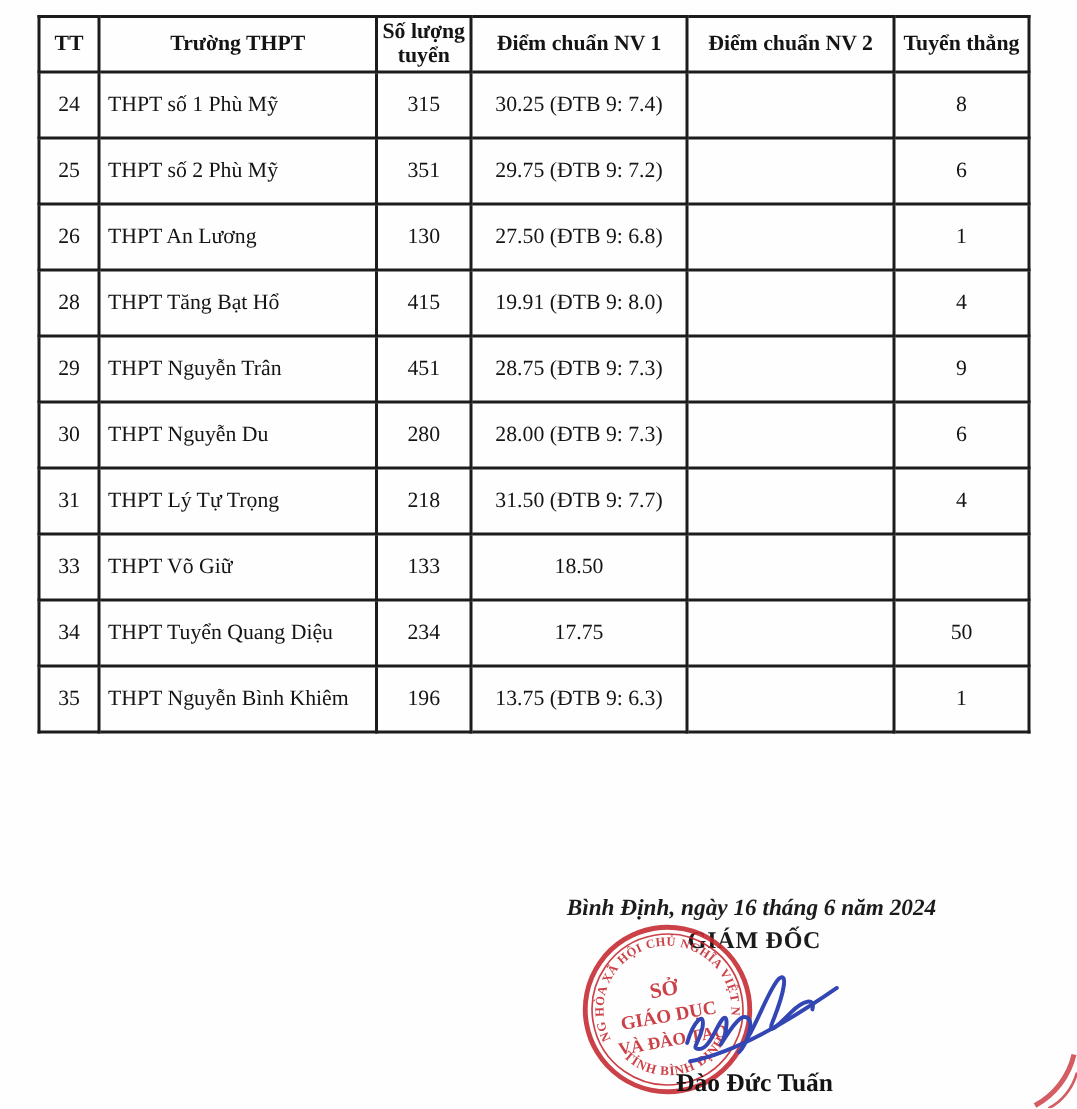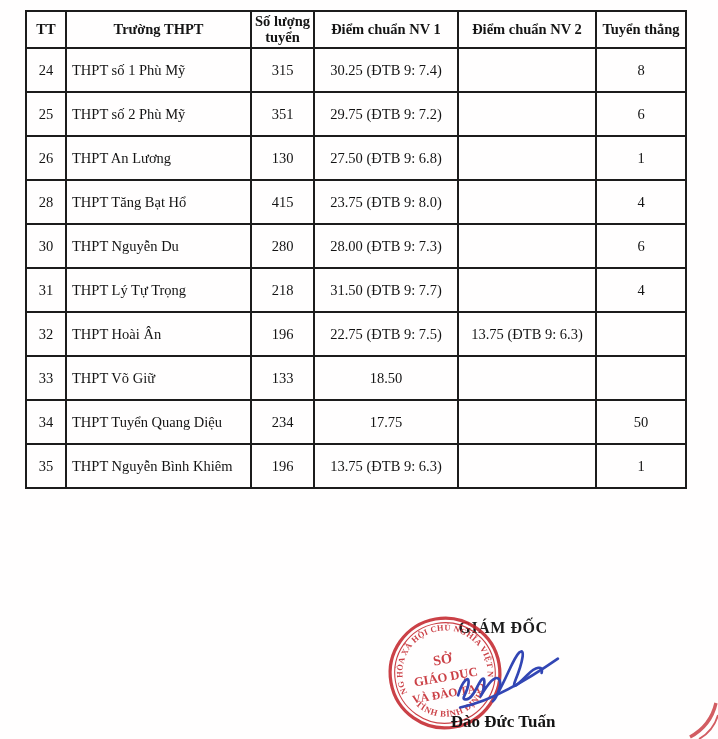--- a/index.html
+++ b/index.html
@@ -149,49 +149,49 @@
           <td class="school">THPT An Lương</td>
           <td>130</td>
           <td>27.50 (ĐTB 9: 6.8)</td>
           <td></td>
           <td>1</td>
         </tr>
         <tr>
           <td>28</td>
           <td class="school">THPT Tăng Bạt Hổ</td>
           <td>415</td>
-          <td>23.75 (ĐTB 9: 8.0)</td>
+          <td>19.91 (ĐTB 9: 8.0)</td>
           <td></td>
           <td>4</td>
+        </tr>
+        <tr>
+          <td>29</td>
+          <td class="school">THPT Nguyễn Trân</td>
+          <td>451</td>
+          <td>28.75 (ĐTB 9: 7.3)</td>
+          <td></td>
+          <td>9</td>
         </tr>
         <tr>
           <td>30</td>
           <td class="school">THPT Nguyễn Du</td>
           <td>280</td>
           <td>28.00 (ĐTB 9: 7.3)</td>
           <td></td>
           <td>6</td>
         </tr>
         <tr>
           <td>31</td>
           <td class="school">THPT Lý Tự Trọng</td>
           <td>218</td>
           <td>31.50 (ĐTB 9: 7.7)</td>
           <td></td>
           <td>4</td>
         </tr>
         <tr>
-          <td>32</td>
-          <td class="school">THPT Hoài Ân</td>
-          <td>196</td>
-          <td>22.75 (ĐTB 9: 7.5)</td>
-          <td>13.75 (ĐTB 9: 6.3)</td>
-          <td></td>
-        </tr>
-        <tr>
           <td>33</td>
           <td class="school">THPT Võ Giữ</td>
           <td>133</td>
           <td>18.50</td>
           <td></td>
           <td></td>
         </tr>
         <tr>
           <td>34</td>
           <td class="school">THPT Tuyển Quang Diệu</td>
@@ -204,20 +204,21 @@
           <td>35</td>
           <td class="school">THPT Nguyễn Bình Khiêm</td>
           <td>196</td>
           <td>13.75 (ĐTB 9: 6.3)</td>
           <td></td>
           <td>1</td>
         </tr>
       </tbody>
   </table>
 
+  <div class="date-line">Bình Định, ngày 16 tháng 6 năm 2024</div>
   <div class="director-title">GIÁM ĐỐC</div>
 
   <svg class="seal" viewBox="0 0 130 130">
     <circle cx="65" cy="65" r="54" fill="none" stroke="#c4272e" stroke-width="3.2"></circle>
     <circle cx="65" cy="65" r="49.5" fill="none" stroke="#c4272e" stroke-width="1.1"></circle>
     <defs>
       <path id="sealTopArc" d="M 25.5,79.4 A 42,42 0 1 1 104.5,79.4" fill="none"></path>
       <path id="sealBottomArc" d="M 28.6,87.1 A 42,42 0 0 0 101.4,87.1" fill="none"></path>
     </defs>
     <text font-size="8.2" fill="#c4272e" letter-spacing="0.4">

